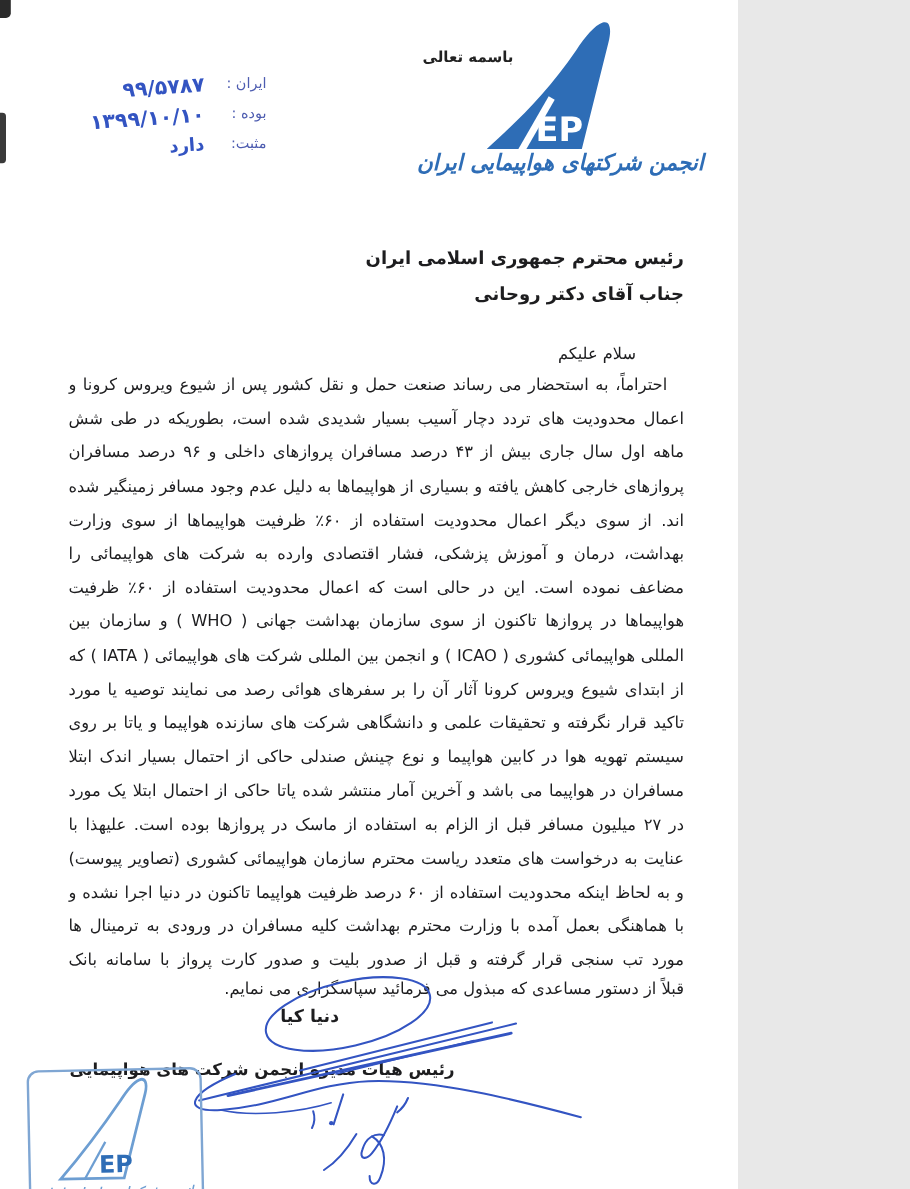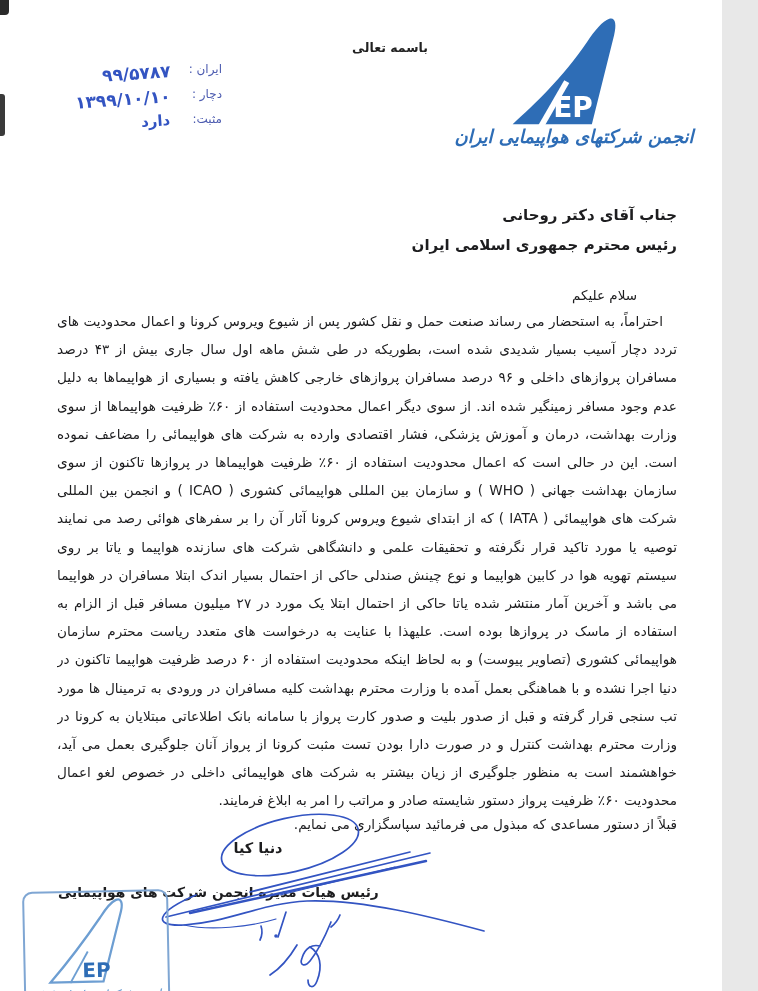--- a/index.html
+++ b/index.html
@@ -7,21 +7,21 @@
     --ink-blue:#3354c2;
     --stamp-blue:#6d9ed2;
     --stamp-border:#7fa6d3;
     --label-blue:#4d5cb0;
     --text-black:#1d1d1f;
   }
   *{margin:0;padding:0;box-sizing:border-box;}
   html,body{background:#e8e8e8;}
   .page{
     position:relative;
-    width:722px;height:991px;
+    width:615px;height:991px;
     background:#ffffff;
     overflow:hidden;
     font-family:"DejaVu Sans",sans-serif;
     color:var(--text-black);
   }
   
   .artifact-a{position:absolute;left:0;top:0;width:9px;height:15px;background:#2a2a2a;border-radius:0 0 4px 0;}
   .artifact-b{position:absolute;left:0;top:94px;width:5px;height:42px;background:#3a3a3a;border-radius:0 3px 3px 0;}
 
   
@@ -103,41 +103,41 @@
   <div class="artifact-b"></div>
 
   <div class="bismillah">باسمه تعالی</div>
 
   <div class="hdr">
     <div class="hdr-row">
       <span class="hdr-label">ایران :</span>
       <span class="hdr-value">۹۹/۵۷۸۷</span>
     </div>
     <div class="hdr-row">
-      <span class="hdr-label">دچار :</span>
+      <span class="hdr-label">بوده :</span>
       <span class="hdr-value">۱۳۹۹/۱۰/۱۰</span>
     </div>
     <div class="hdr-row">
       <span class="hdr-label">مثبت:</span>
       <span class="hdr-value small">دارد</span>
     </div>
   </div>
 
   <div class="logo">
     <svg width="132" height="114" viewBox="0 0 135 118">
       <path d="M4,114 L86,114 L109,22 C112,10 110,3 104,5 C97,7.5 89,17 81,29 C55,67 27,93 4,114 Z" fill="var(--brand-blue)"></path>
       <line x1="33" y1="117" x2="60" y2="70" stroke="#ffffff" stroke-width="6"></line>
       <text x="46" y="107" font-size="29" font-weight="bold" fill="#ffffff" font-family="DejaVu Sans, sans-serif">EP</text>
     </svg>
     <div class="logo-fa">انجمن شرکتهای هواپیمایی ایران</div>
   </div>
 
   <div class="recipient">
+    <div>رئیس محترم جمهوری اسلامی ایران</div>
     <div>جناب آقای دکتر روحانی</div>
-    <div>رئیس محترم جمهوری اسلامی ایران</div>
   </div>
 
   <div class="salutation">سلام علیکم</div>
 
   <div class="body-text">
     <p>احتراماً، به استحضار می رساند صنعت حمل و نقل کشور پس از شیوع ویروس کرونا و اعمال محدودیت های تردد دچار آسیب بسیار شدیدی شده است، بطوریکه در طی شش ماهه اول سال جاری بیش از ۴۳ درصد مسافران پروازهای داخلی و ۹۶ درصد مسافران پروازهای خارجی کاهش یافته و بسیاری از هواپیماها به دلیل عدم وجود مسافر زمینگیر شده اند. از سوی دیگر اعمال محدودیت استفاده از ۶۰٪ ظرفیت هواپیماها از سوی وزارت بهداشت، درمان و آموزش پزشکی، فشار اقتصادی وارده به شرکت های هواپیمائی را مضاعف نموده است. این در حالی است که اعمال محدودیت استفاده از ۶۰٪ ظرفیت هواپیماها در پروازها تاکنون از سوی سازمان بهداشت جهانی ( WHO ) و سازمان بین المللی هواپیمائی کشوری ( ICAO ) و انجمن بین المللی شرکت های هواپیمائی ( IATA ) که از ابتدای شیوع ویروس کرونا آثار آن را بر سفرهای هوائی رصد می نمایند توصیه یا مورد تاکید قرار نگرفته و تحقیقات علمی و دانشگاهی شرکت های سازنده هواپیما و یاتا بر روی سیستم تهویه هوا در کابین هواپیما و نوع چینش صندلی حاکی از احتمال بسیار اندک ابتلا مسافران در هواپیما می باشد و آخرین آمار منتشر شده یاتا حاکی از احتمال ابتلا یک مورد در ۲۷ میلیون مسافر قبل از الزام به استفاده از ماسک در پروازها بوده است. علیهذا با عنایت به درخواست های متعدد ریاست محترم سازمان هواپیمائی کشوری (تصاویر پیوست) و به لحاظ اینکه محدودیت استفاده از ۶۰ درصد ظرفیت هواپیما تاکنون در دنیا اجرا نشده و با هماهنگی بعمل آمده با وزارت محترم بهداشت کلیه مسافران در ورودی به ترمینال ها مورد تب سنجی قرار گرفته و قبل از صدور بلیت و صدور کارت پرواز با سامانه بانک اطلاعاتی مبتلایان به کرونا در وزارت محترم بهداشت کنترل و در صورت دارا بودن تست مثبت کرونا از پرواز آنان جلوگیری بعمل می آید، خواهشمند است به منظور جلوگیری از زیان بیشتر به شرکت های هواپیمائی داخلی در خصوص لغو اعمال محدودیت ۶۰٪ ظرفیت پرواز دستور شایسته صادر و مراتب را امر به ابلاغ فرمایند.</p>
   </div>
   <div class="closing">قبلاً از دستور مساعدی که مبذول می فرمائید سپاسگزاری می نمایم.</div>
 
   <div class="sig-name">دنیا کیا</div>

